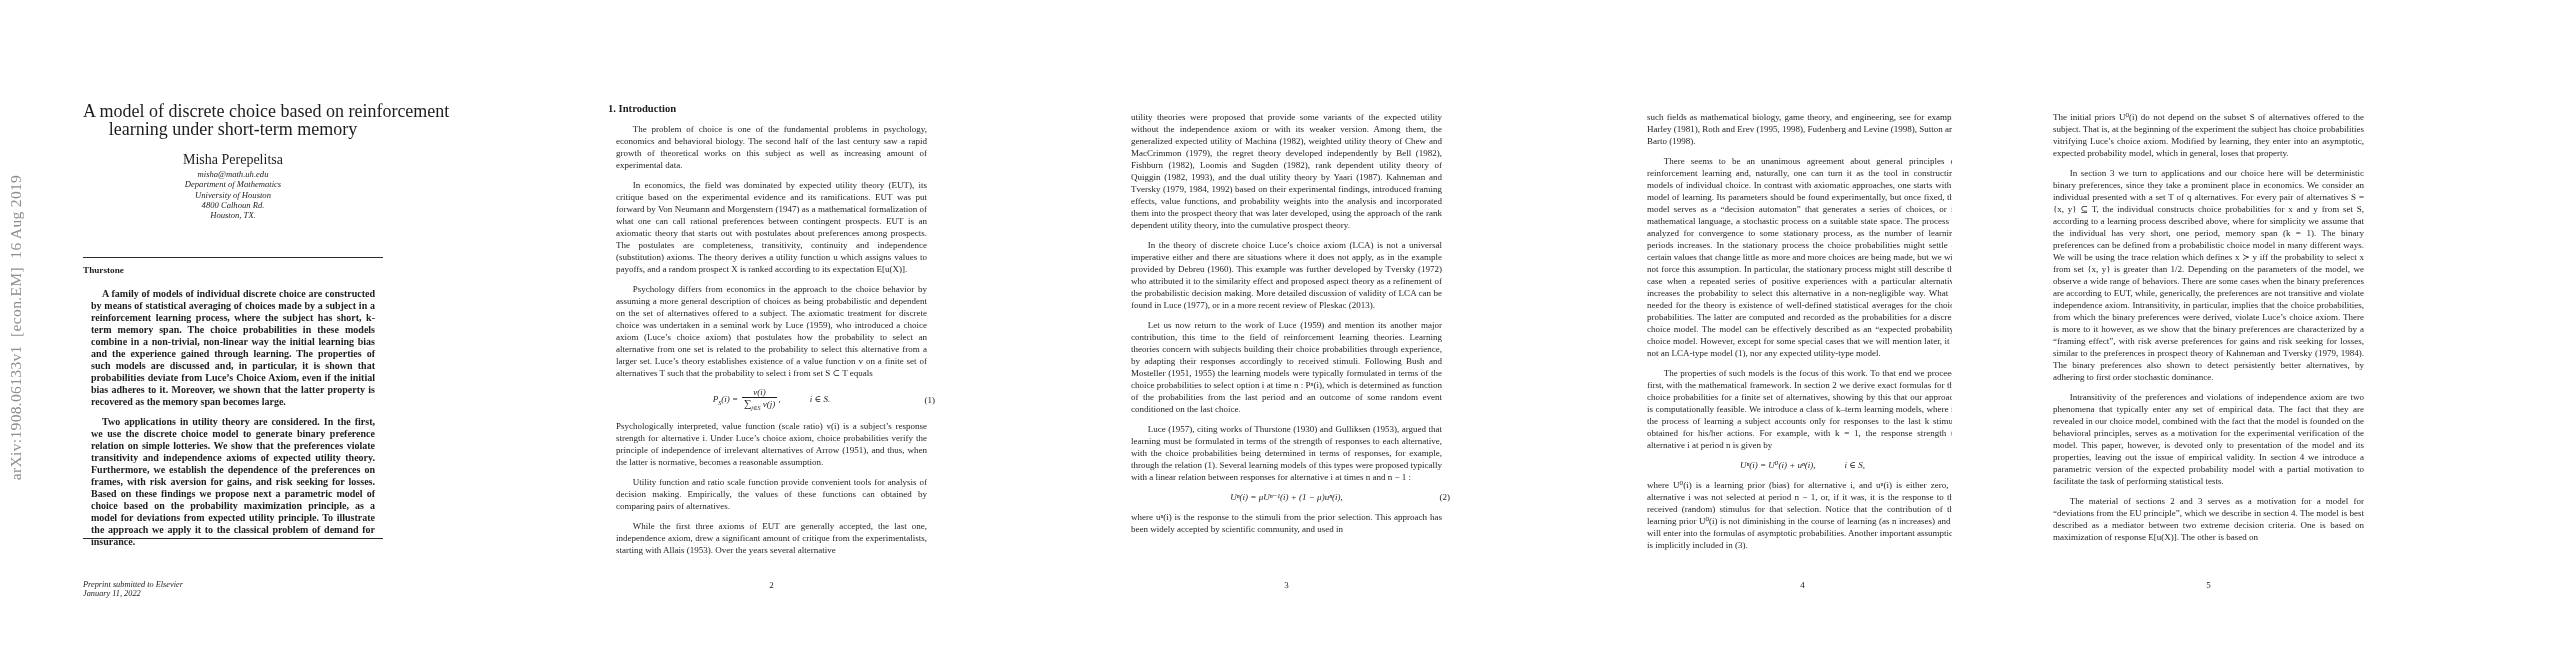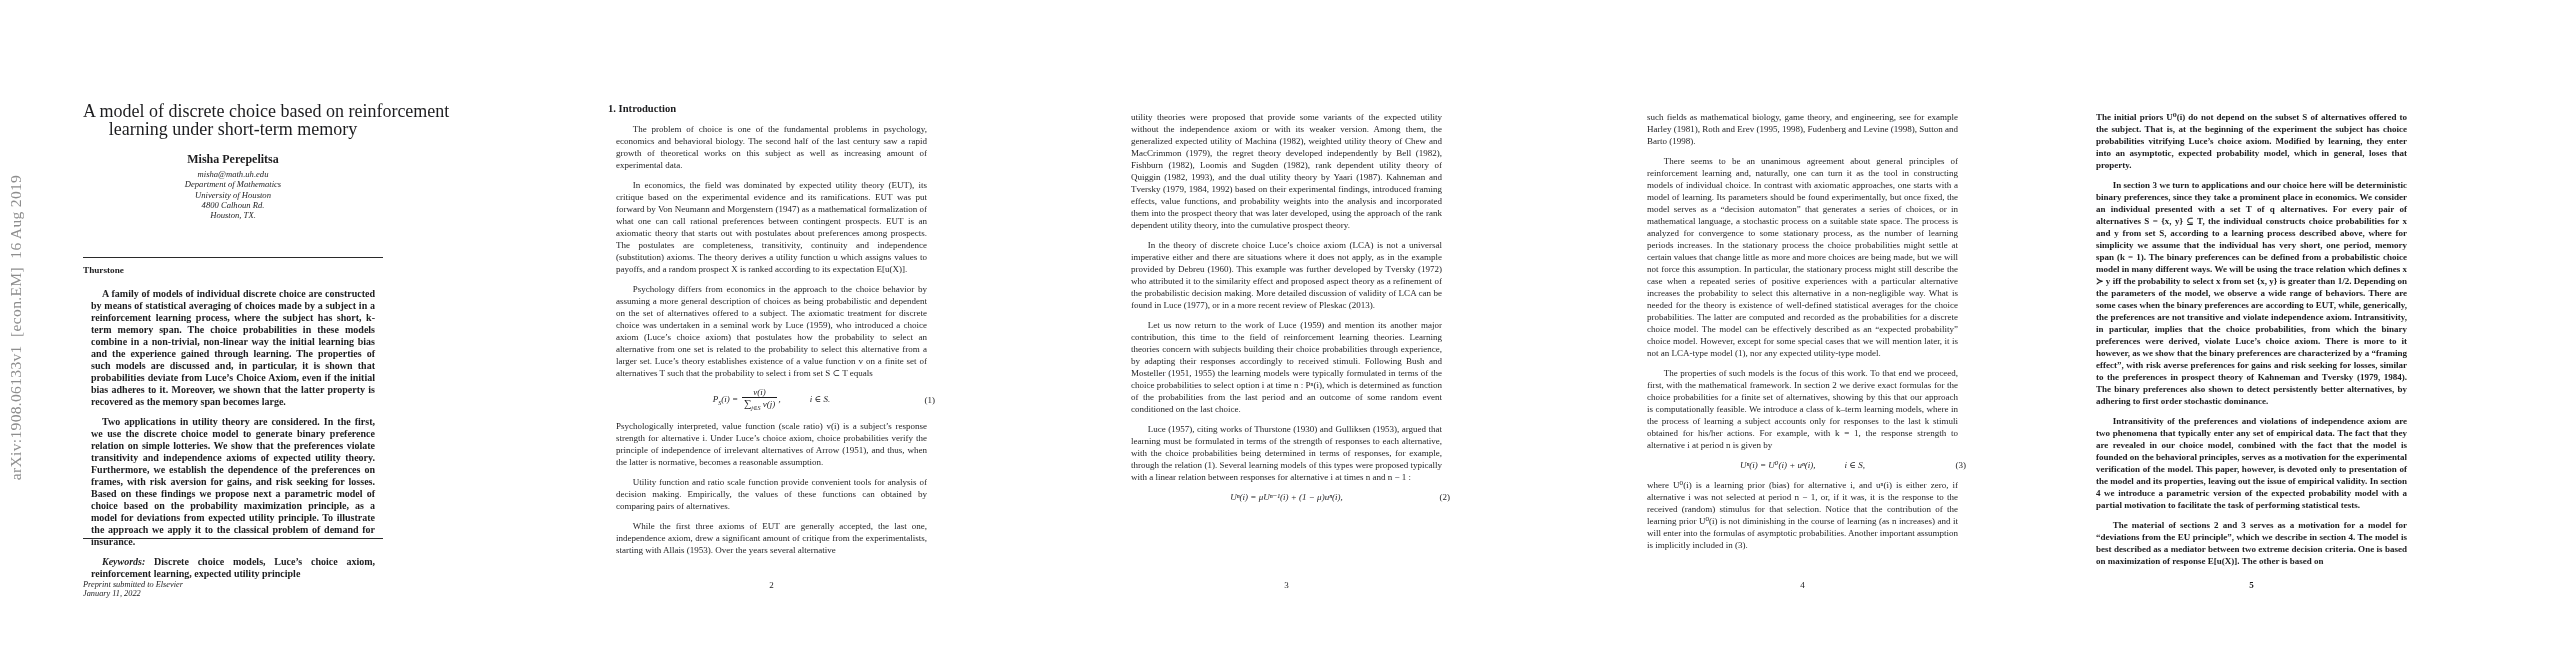--- a/index.html
+++ b/index.html
@@ -1,28 +1,28 @@
 <!DOCTYPE html>
 <html style="font-size:9px"><head>
 <meta charset="utf-8">
 <style>
   html,body{margin:0;padding:0;background:#ffffff;}
   .canvas{position:relative;width:2576px;height:667px;background:#ffffff;
           font-family:"Liberation Serif","DejaVu Serif",serif;color:#1d1d1f;}
   .page{position:absolute;top:0;width:515px;height:667px;overflow:hidden;background:#ffffff;}
-  #p1{left:0;} #p2{left:515px;} #p3{left:1030px;} #p4{left:1546px;} #p5{left:1995px;font-weight:bold;}
+  #p1{left:0;} #p2{left:515px;} #p3{left:1030px;} #p4{left:1546px;} #p5{left:1952px;}
 
   
   .arxiv-stamp{position:absolute;left:-179px;top:316px;width:389px;height:23px;
                transform:rotate(-90deg);color:#8d8d8d;font-size:15.6px;line-height:23px;
                text-align:center;white-space:pre;letter-spacing:0.3px;}
   .p1-title{position:absolute;left:83px;top:102px;width:300px;text-align:center;
             font-size:18px;line-height:18px;}
   .p1-title div{white-space:nowrap;}
-  .p1-author{position:absolute;left:83px;top:152px;width:300px;text-align:center;font-size:12px;font-weight:bold;}
+  .p1-author{position:absolute;left:83px;top:152px;width:300px;text-align:center;font-size:14px;}
   .p1-aff{position:absolute;left:83px;top:169px;width:300px;text-align:center;
           font-style:italic;font-size:8.6px;line-height:10.3px;}
   .rule{position:absolute;left:83px;width:300px;border-top:0.7px solid #2a2a2a;height:0;}
   .rule-top{top:257px;} .rule-bottom{top:538px;}
   .abstract-heading{position:absolute;left:83px;top:265px;font-weight:bold;font-size:9.2px;}
   .abstract-body{position:absolute;left:83px;top:280px;width:300px;font-size:10px;
                  line-height:12px;text-align:justify;font-weight:bold;}
   .abstract-body .para{text-indent:11px;}
   .keywords{margin-top:11px;text-indent:0;}
   .kw-label{font-style:italic;}
@@ -68,21 +68,20 @@
       <div>4800 Calhoun Rd.</div>
       <div>Houston, TX.</div>
     </div>
 
     <div class="rule rule-top"></div>
     <div class="abstract-heading">Thurstone</div>
 
     <div class="abstract-body">
       <p class="para">A family of models of individual discrete choice are constructed by means of statistical averaging of choices made by a subject in a reinforcement learning process, where the subject has short, k-term memory span. The choice probabilities in these models combine in a non-trivial, non-linear way the initial learning bias and the experience gained through learning. The properties of such models are discussed and, in particular, it is shown that probabilities deviate from Luce’s Choice Axiom, even if the initial bias adheres to it. Moreover, we shown that the latter property is recovered as the memory span becomes large.</p>
       <p class="para">Two applications in utility theory are considered. In the first, we use the discrete choice model to generate binary preference relation on simple lotteries. We show that the preferences violate transitivity and independence axioms of expected utility theory. Furthermore, we establish the dependence of the preferences on frames, with risk aversion for gains, and risk seeking for losses. Based on these findings we propose next a parametric model of choice based on the probability maximization principle, as a model for deviations from expected utility principle. To illustrate the approach we apply it to the classical problem of demand for insurance.</p>
-      <p class="para keywords"><span class="kw-label">Keywords:</span> <span>Discrete choice models, Luce’s choice axiom, reinforcement learning, expected utility principle</span></p>
     </div>
 
     <div class="rule rule-bottom"></div>
 
     <div class="p1-footer">
       <span>Preprint submitted to Elsevier</span>
       <span>January 11, 2022</span>
     </div>
   </div>
 
@@ -110,20 +109,21 @@
       <p class="para noindent">utility theories were proposed that provide some variants of the expected utility without the independence axiom or with its weaker version. Among them, the generalized expected utility of Machina (1982), weighted utility theory of Chew and MacCrimmon (1979), the regret theory developed independently by Bell (1982), Fishburn (1982), Loomis and Sugden (1982), rank dependent utility theory of Quiggin (1982, 1993), and the dual utility theory by Yaari (1987). Kahneman and Tversky (1979, 1984, 1992) based on their experimental findings, introduced framing effects, value functions, and probability weights into the analysis and incorporated them into the prospect theory that was later developed, using the approach of the rank dependent utility theory, into the cumulative prospect theory.</p>
       <p class="para">In the theory of discrete choice Luce’s choice axiom (LCA) is not a universal imperative either and there are situations where it does not apply, as in the example provided by Debreu (1960). This example was further developed by Tversky (1972) who attributed it to the similarity effect and proposed aspect theory as a refinement of the probabilistic decision making. More detailed discussion of validity of LCA can be found in Luce (1977), or in a more recent review of Pleskac (2013).</p>
       <p class="para">Let us now return to the work of Luce (1959) and mention its another major contribution, this time to the field of reinforcement learning theories. Learning theories concern with subjects building their choice probabilities through experience, by adapting their responses accordingly to received stimuli. Following Bush and Mosteller (1951, 1955) the learning models were typically formulated in terms of the choice probabilities to select option i at time n : Pⁿ(i), which is determined as function of the probabilities from the last period and an outcome of some random event conditioned on the last choice.</p>
       <p class="para">Luce (1957), citing works of Thurstone (1930) and Gulliksen (1953), argued that learning must be formulated in terms of the strength of responses to each alternative, with the choice probabilities being determined in terms of responses, for example, through the relation (1). Several learning models of this types were proposed typically with a linear relation between responses for alternative i at times n and n − 1 :</p>
 
       <div class="equation">
         <span class="eq-body">Uⁿ(i) = μUⁿ⁻¹(i) + (1 − μ)uⁿ(i),</span>
         <span class="eq-number">(2)</span>
       </div>
 
+      <p class="para noindent">where uⁿ(i) is the response to the stimuli from the prior selection. This approach has been widely accepted by scientific community, and used in</p>
     </div>
     <div class="page-number">3</div>
   </div>
 
   <div class="page" id="p4">
     <div class="page-body">
       <p class="para noindent">such fields as mathematical biology, game theory, and engineering, see for example Harley (1981), Roth and Erev (1995, 1998), Fudenberg and Levine (1998), Sutton and Barto (1998).</p>
       <p class="para">There seems to be an unanimous agreement about general principles of reinforcement learning and, naturally, one can turn it as the tool in constructing models of individual choice. In contrast with axiomatic approaches, one starts with a model of learning. Its parameters should be found experimentally, but once fixed, the model serves as a “decision automaton” that generates a series of choices, or in mathematical language, a stochastic process on a suitable state space. The process is analyzed for convergence to some stationary process, as the number of learning periods increases. In the stationary process the choice probabilities might settle at certain values that change little as more and more choices are being made, but we will not force this assumption. In particular, the stationary process might still describe the case when a repeated series of positive experiences with a particular alternative increases the probability to select this alternative in a non-negligible way. What is needed for the theory is existence of well-defined statistical averages for the choice probabilities. The latter are computed and recorded as the probabilities for a discrete choice model. The model can be effectively described as an “expected probability” choice model. However, except for some special cases that we will mention later, it is not an LCA-type model (1), nor any expected utility-type model.</p>
       <p class="para">The properties of such models is the focus of this work. To that end we proceed, first, with the mathematical framework. In section 2 we derive exact formulas for the choice probabilities for a finite set of alternatives, showing by this that our approach is computationally feasible. We introduce a class of k–term learning models, where in the process of learning a subject accounts only for responses to the last k stimuli obtained for his/her actions. For example, with k = 1, the response strength to alternative i at period n is given by</p>
 

